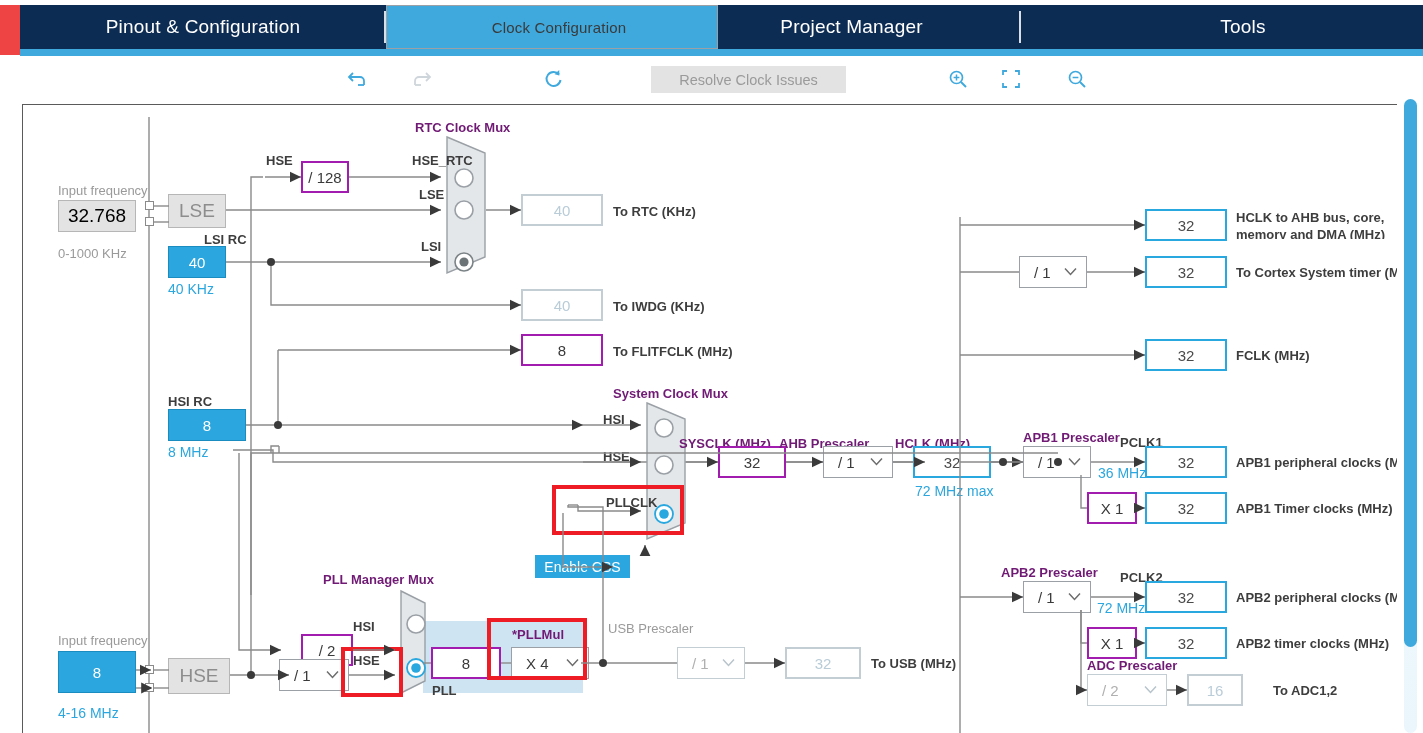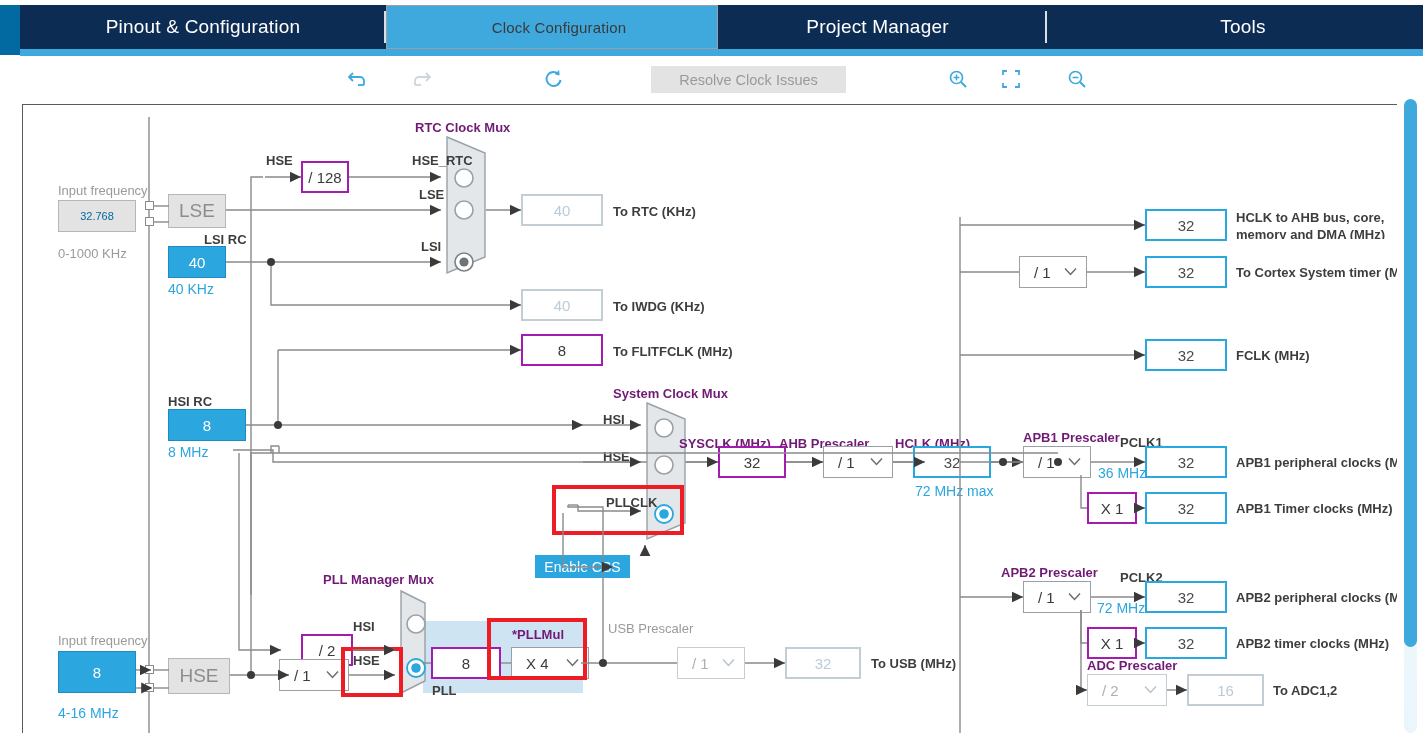--- a/index.html
+++ b/index.html
@@ -1,20 +1,20 @@
 <!DOCTYPE html>
 <html><head>
 <meta charset="utf-8">
 <style>
   html,body{margin:0;padding:0;background:#fff;}
   body{width:1423px;height:733px;position:relative;overflow:hidden;
        font-family:"Liberation Sans","DejaVu Sans",sans-serif;}
 
   
-  #tabbar{position:absolute;left:0;top:5px;width:1423px;height:50px;background:#0369a1;}
+  #tabbar{position:absolute;left:0;top:5px;width:1423px;height:50px;background:#ef4444;}
   #tabbar .strip{position:absolute;left:20px;top:0;width:1403px;height:44px;background:#0d2c54;}
   #tabbar .underline{position:absolute;left:20px;top:44px;width:1403px;height:7px;background:#3fa9dd;}
   .tab{position:absolute;top:0;height:44px;display:flex;align-items:center;justify-content:center;
        color:#ffffff;font-size:19px;letter-spacing:.2px;cursor:pointer;box-sizing:border-box;}
   .tab.sel{background:#3fa9dd;}
   .tab .sep{position:absolute;right:0;top:6px;bottom:6px;width:2px;background:#ffffff;opacity:.85;}
 
   
   #toolbar{position:absolute;left:0;top:57px;width:1423px;height:45px;background:#fff;}
   .tbtn{position:absolute;top:62px;width:34px;height:34px;display:flex;align-items:center;
@@ -35,21 +35,21 @@
   
   .ab{position:absolute;}
 
   
   .vbox{position:absolute;box-sizing:border-box;border:2px solid #a21caf;background:#fff;
         display:flex;align-items:center;justify-content:center;font-size:15px;color:#3a3a3a;}
   .vbox.blue{border:2px solid #29a8e0;color:#4a4a4a;}
   .vbox.dim{color:#b9ccd8;border-color:#c3cdd4;}
   .vbox.osc{background:#2ba6de;border:1px solid #1b8cc0;color:#ffffff;font-size:15px;}
   .vbox.grey{background:#e3e3e3;border:1px solid #b6b6b6;color:#8d8d8d;}
-  .vbox.greyin{background:#e3e3e3;border:1px solid #b6b6b6;color:#0369a1;font-size:11px;}
+  .vbox.greyin{background:#e3e3e3;border:1px solid #b6b6b6;color:#000000;font-size:19px;}
   .sel{position:absolute;box-sizing:border-box;border:1px solid #9aa0a6;background:#fff;
        display:flex;align-items:center;font-size:15px;color:#3a3a3a;padding-left:14px;cursor:pointer;}
   .sel.dim{color:#b0b0b0;border-color:#c3cdd4;}
   .sel .chev{position:absolute;right:9px;top:50%;transform:translateY(-50%);}
 
   
   .lbl{position:absolute;font-size:13px;color:#6d6d6d;white-space:nowrap;}
   .lbl.dark{color:#3d3d3d;font-weight:bold;font-size:13px;}
   .lbl.hdr{color:#701a75;font-size:13px;font-weight:bold;}
   .lbl.blue{color:#2ba6de;font-size:14px;}
@@ -69,21 +69,21 @@
 
 <div id="tabbar">
   <div class="strip"></div>
   <div class="tab" id="tab0" style="left:20px;width:366px;">
     <span>Pinout &amp; Configuration</span>
     <span class="sep"></span>
   </div>
   <div class="tab sel" id="tab1" style="left:386px;width:332px;">
     <span>Clock Configuration</span>
   </div>
-  <div class="tab" id="tab2" style="left:702px;width:345px;padding-left:6px;">
+  <div class="tab" id="tab2" style="left:676px;width:345px;padding-left:6px;">
     <span>Project Manager</span>
     <span class="sep"></span>
   </div>
   <div class="tab" id="tab3" style="left:1063px;width:360px;">
     <span>Tools</span>
   </div>
   <div class="underline"></div>
 </div>
 
 <div id="toolbar"></div>
@@ -459,21 +459,21 @@
     <span>X 1</span>
   </div>
 
   <div class="lbl hdr" style="left:1064px;top:553px;">ADC Prescaler</div>
   <div class="sel dim" style="left:1064px;top:569px;width:80px;height:32px;">
     <span>/ 2</span>
     <svg class="chev" width="13" height="9" viewBox="0 0 13 9">
         <path d="M1 1 L6.5 7 L12 1" fill="none" stroke="#b8c4cc" stroke-width="1.5"></path>
       </svg>
   </div>
-  <div class="vbox dim" style="left:1164px;top:569px;width:77px;height:32px;">
+  <div class="vbox dim" style="left:1164px;top:569px;width:56px;height:32px;">
     <span>16</span>
   </div>
   <div class="lbl sig" style="left:1250px;top:578px;">To ADC1,2</div>
 
   <div class="vbox blue" style="left:1122px;top:104px;width:82px;height:32px;">
     <span>32</span>
   </div>
   <div class="lbl sig" style="left:1213px;top:104px;line-height:17px;">HCLK to AHB bus, core,</div>
   <div class="lbl sig" style="left:1213px;top:121px;line-height:17px;overflow:hidden;height:13px;">memory and DMA (MHz)</div>
 

